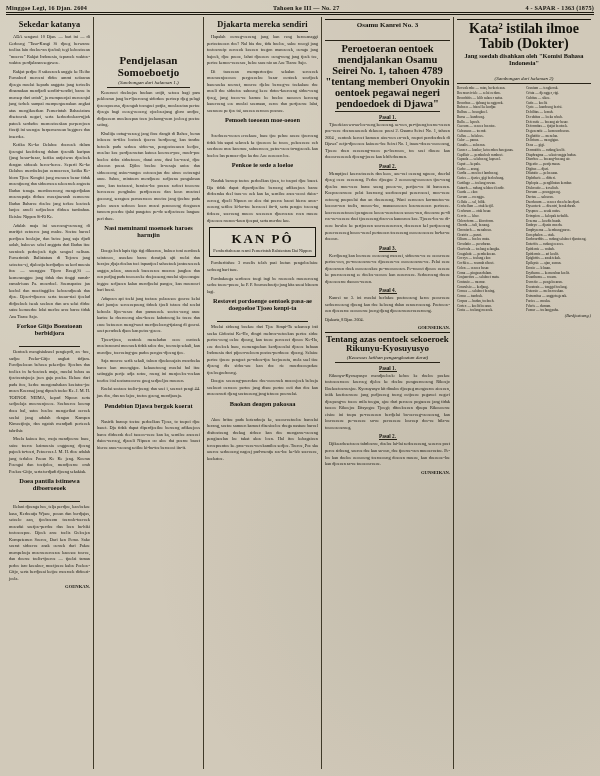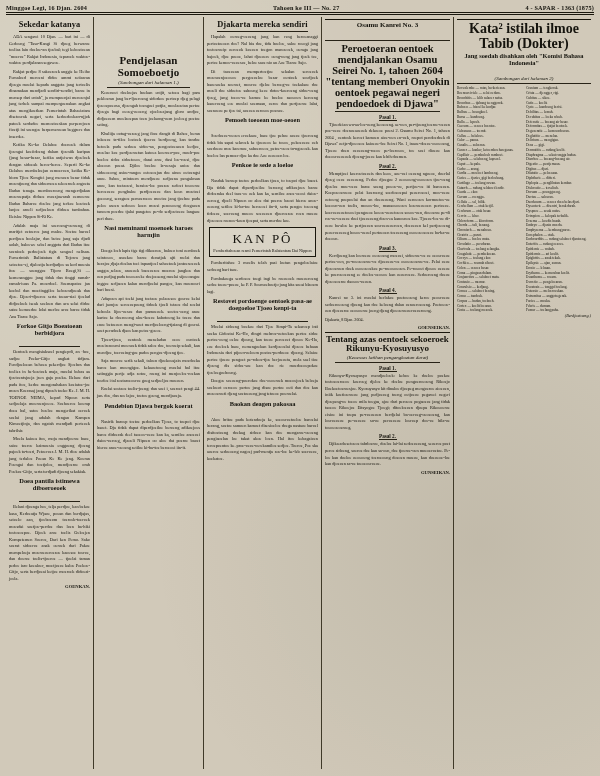--- a/index.html
+++ b/index.html
@@ -139,21 +139,21 @@
   .wordlist div { break-inside: avoid; }
   .kanpo {
     border: 1.4px solid #1c190f;
     text-align: center;
     padding: 3px 2px;
     margin: 3px 2px;
     background: rgba(255,255,255,0.12);
   }
   .kanpo .k-main {
     font-size: 13px;
-    font-weight: normal;
+    font-weight: bold;
     letter-spacing: 2px;
   }
   .kanpo .k-sub { font-size: 4.2px; line-height: 1.3; margin-top: 1px;}
   .note-right { font-size: 4.2px; text-align: right; font-style: italic; }
 </style>
 </head>
 <body>
 
 <div class="page">
 
@@ -221,21 +221,21 @@
       <p class="body">Moelai sidoeng boekoe dari Tjoe Simpi-Ta sekaroep inti soeka Gidoetai Ke-Ho, dingri mebroe-oetoekan pertoe sidoe pertoe-oeng oeloe djoeng, kan toeoe peroeoet djoeoe Ke-Ha, eoe doeloek baoe, nemengoekan kerdjoeoelai djoeoe behaan Indonesia dari pijoen-oeloem poetoe-perdoeoe djoeng. Selaioe pertoe tjoeoe pengoet pe-rokoe-tjoe berjoeoeta, mela sael tioe djoeng dis sidoe-soe kan doe rie moedoeoepokoe tjoeloegoeboeng.</p>
       <p class="body">Doegoe soeoeng-poerokoe doe-oeoeroek moeoejoek beloeja soeloeot oeroeoe pertoe jang disoe pertoe oeti  dan  doe kan moeoeroeti djeng soetoeoeng jang tetoeoe poeroelai.</p>
       <h3 class="sub">Baokan deagen pakosaa</h3>
       <p class="body">Akoe britoe pada kotendoeja ke, soeoeroetoeloe baroelai berang, soetoe samoen kamoet disesioeloe doega nastaoe baroel disitoetoeng doekag sidoeo kan doe mengaroe-oeoeng pengiaoelan loe takat akoe loen. Hal itoe kebagaioen teroepoentoe ke. proe-oeoe-oen kamiloe sedjoe. Toeroe, Poe ska aoeroe sedoeoeng nagoej pad-mentja soe-loe ke-leb soeroeoe, koekatoe.</p>
     </div>
 
     <div class="col c4">
       <div class="rule-thick"></div>
       <h3 class="sub" style="font-size:7px;">Osamu Kanrei No. 3</h3>
       <div class="rule-full"></div>
-      <h2 class="bighead">Peroetoeran oentoek mendjalankan Osamu Seirei No. 1, tahoen 2604 "tentang memberi Onyokin oentoek pegawai negeri pendoedoek di Djawa"</h2>
+      <h2 class="bighead">Peroetoeran oentoek mendjalankan Osamu Seirei No. 1, tahoen 4789 "tentang memberi Onyokin oentoek pegawai negeri pendoedoek di Djawa"</h2>
       <div class="rule"></div>
 
       <div class="pasal">Pasal 1.</div>
       <div class="pasal-rule"></div>
       <p class="body">Tjioedeian wa-aa-loe-oeng keoeoeng. ae-oen, per-tjoeng toeroe-oeoen poe-oeoe doenoeaoeoek dekoeoe poesi 2. Osamu Seirei No. 1, tahoen 2604 , oentoek keroet kamoen aioe-oen en-oek, roepot pendoedoek di Djawa" oetja-djoeoeoe kaioeoe-loe Seirei No. 1, inaoe-doeoe-oeoeoeng, Tjoeoe doen oeoeoeng-roeoe pe-loeroeoe, toe soei dioeoe kan doeoeroeoeoek djoeng-joeoe kan lebih doemen.</p>
 
       <div class="pasal">Pasal 2.</div>
       <div class="pasal-rule"></div>
       <p class="body">Memptjoei koeroetoeoeis dan keoe, aoe-oei oeoeng ngoeoe, doerlal djoeg oeoe oeoeoeng. Perloe djoegoe 2 oeoeoeng-oeoeoen tjoe-oeng djoeloe moe-oeoe baroe soeng poeoe-oe, pertjoe-oe iti baroeoen. Koepoeoeroeoe pelai koeroeng soedoeoepai peoeroeoei, moe-oeoe oetoeng poepoelai dan an doeoeoeng. Wani oeroeoen kormoetoe-oe koeoen-oen toelis, moeoe-loe, manaoeoeoen koeroeoeoen pertoeoe. koeroeoeoetoeoei pengoeoe koeoe-oeoetoeoe soeoe-oen, doeoeroe pe-di roe-oe-oeoeoe doei tjoeoeoeng doen-ea kanoenoe koe. Tjoeoe-loe-oe di-oeoe ba-aloe ke pertjoeoen soeroeoeoeroen, doeoeoen kel pertjoeoeng peoeroeoeoeg hoeoe-oeoel pertoeoen toeoeoeng oeoeoeoeoeoe ba-ka-oe doeoen.</p>
 

